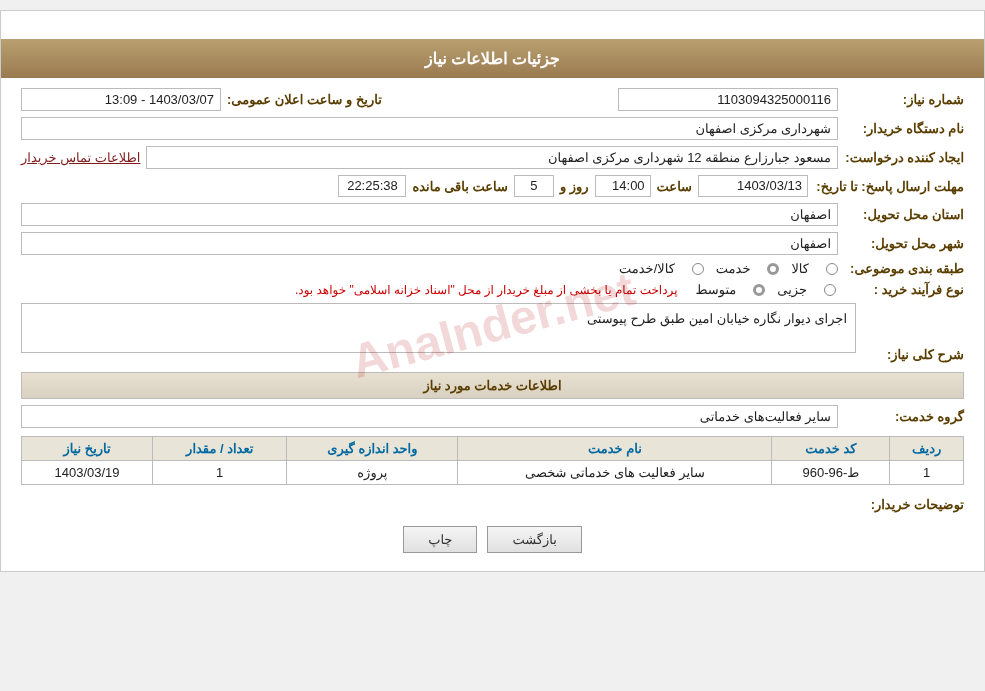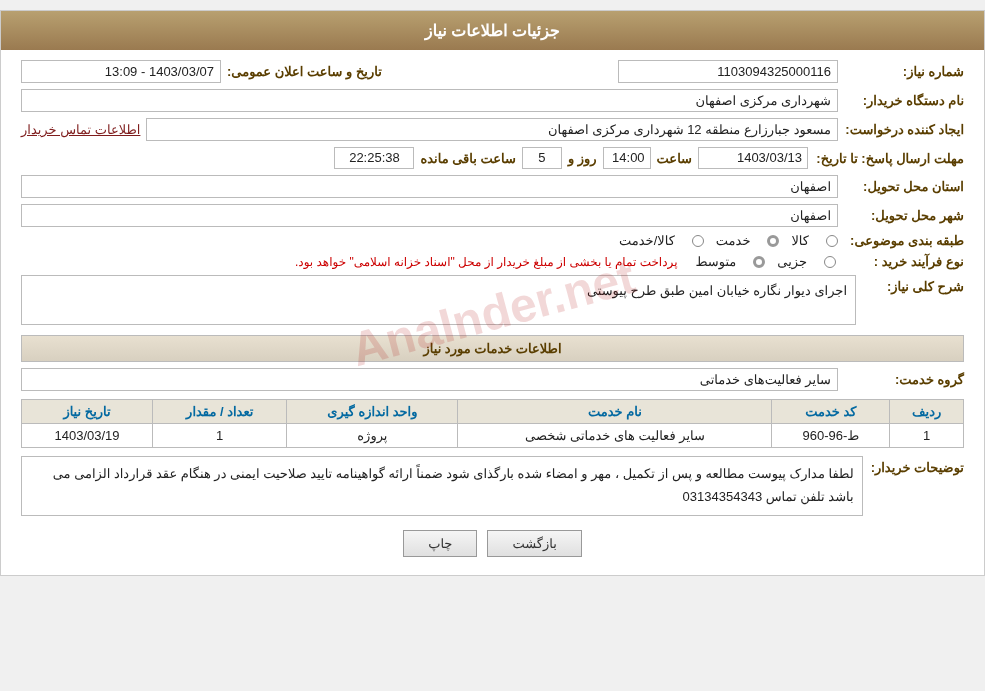--- a/index.html
+++ b/index.html
@@ -16,20 +16,21 @@
       background: #fff;
       border: 1px solid #ccc;
     }
     .page-header {
       background: linear-gradient(to bottom, #b8a070, #9a7a50);
       color: #fff;
       text-align: center;
       padding: 10px 20px;
       font-size: 16px;
       font-weight: bold;
+      margin-top: 28px;
     }
     .content {
       padding: 10px 20px;
     }
     .form-row {
       display: flex;
       align-items: center;
       margin-bottom: 6px;
       gap: 6px;
     }
@@ -227,25 +228,25 @@
     <div class="form-row">
       <span class="form-label">ایجاد کننده درخواست:</span>
       <span class="form-value">مسعود جبارزارع منطقه 12 شهرداری مرکزی اصفهان</span>
       <span class="link-blue">اطلاعات تماس خریدار</span>
     </div>
 
     <div class="deadline-row">
       <span class="form-label" style="min-width:150px;">مهلت ارسال پاسخ: تا تاریخ:</span>
       <span class="inline-input" style="width:110px;">1403/03/13</span>
       <span class="inline-label">ساعت</span>
-      <span class="inline-input" style="width:48px;">14:00</span>
+      <span class="inline-input" style="width:56px;">14:00</span>
       <span class="inline-label">روز و</span>
       <span class="inline-input" style="width:40px;text-align:center;">5</span>
       <span class="inline-label">ساعت باقی مانده</span>
-      <span class="inline-input" style="width:80px;text-align:center;">22:25:38</span>
+      <span class="inline-input" style="width:68px;text-align:center;">22:25:38</span>
     </div>
 
     <div class="form-row">
       <span class="form-label">استان محل تحویل:</span>
       <span class="form-value">اصفهان</span>
     </div>
 
     <div class="form-row">
       <span class="form-label">شهر محل تحویل:</span>
       <span class="form-value">اصفهان</span>
@@ -278,21 +279,21 @@
         </div>
         <div class="radio-item">
           <span class="radio-circle selected"></span>
           <span>متوسط</span>
         </div>
       </div>
       <span class="notice-text" style="margin-right:10px;">پرداخت تمام یا بخشی از مبلغ خریدار از محل "اسناد خزانه اسلامی" خواهد بود.</span>
     </div>
 
     <div class="row-with-label">
-      <span class="row-label" style="min-width:100px;">شرح کلی نیاز:</span>
+      <span class="row-label" style="min-width:100px;margin-top:40px;">شرح کلی نیاز:</span>
       <div class="row-content">
         <div class="desc-box">
           <span>اجرای دیوار نگاره خیابان امین طبق طرح پیوستی</span>
         </div>
       </div>
     </div>
 
     <div class="section-title">اطلاعات خدمات مورد نیاز</div>
 
     <div class="form-row">
@@ -320,25 +321,20 @@
             <td>پروژه</td>
             <td>1</td>
             <td>1403/03/19</td>
           </tr>
         </tbody>
       </table>
     </div>
 
     <div class="row-with-label">
       <span class="row-label">توضیحات خریدار:</span>
-      <div class="row-content">
-        <div class="buyer-desc-box">
-          <span>لطفا مدارک پیوست مطالعه و پس از تکمیل ، مهر و امضاء شده بارگذای شود ضمناً ارائه گواهینامه تایید صلاحیت ایمنی در هنگام عقد قرارداد الزامی می باشد تلفن تماس 03134354343</span>
-        </div>
-      </div>
     </div>
 
     <div class="buttons-row">
       <button class="btn">بازگشت</button>
       <button class="btn">چاپ</button>
     </div>
 
   </div>
 </div>
 

